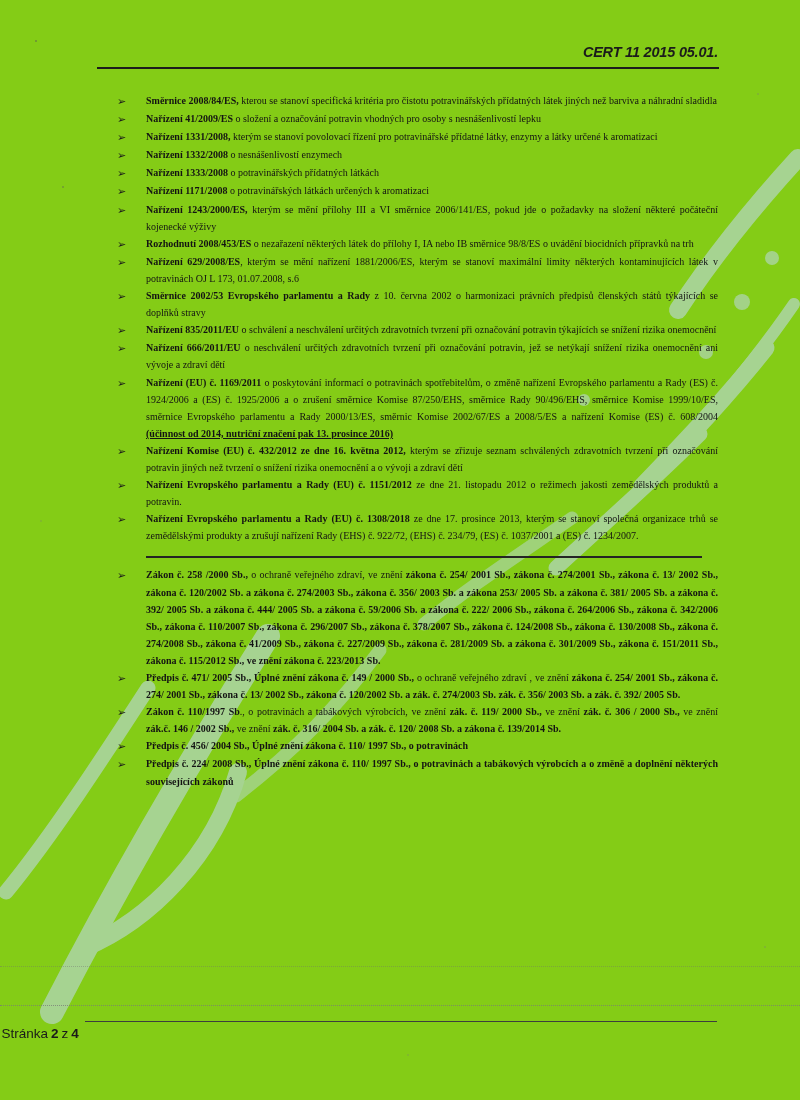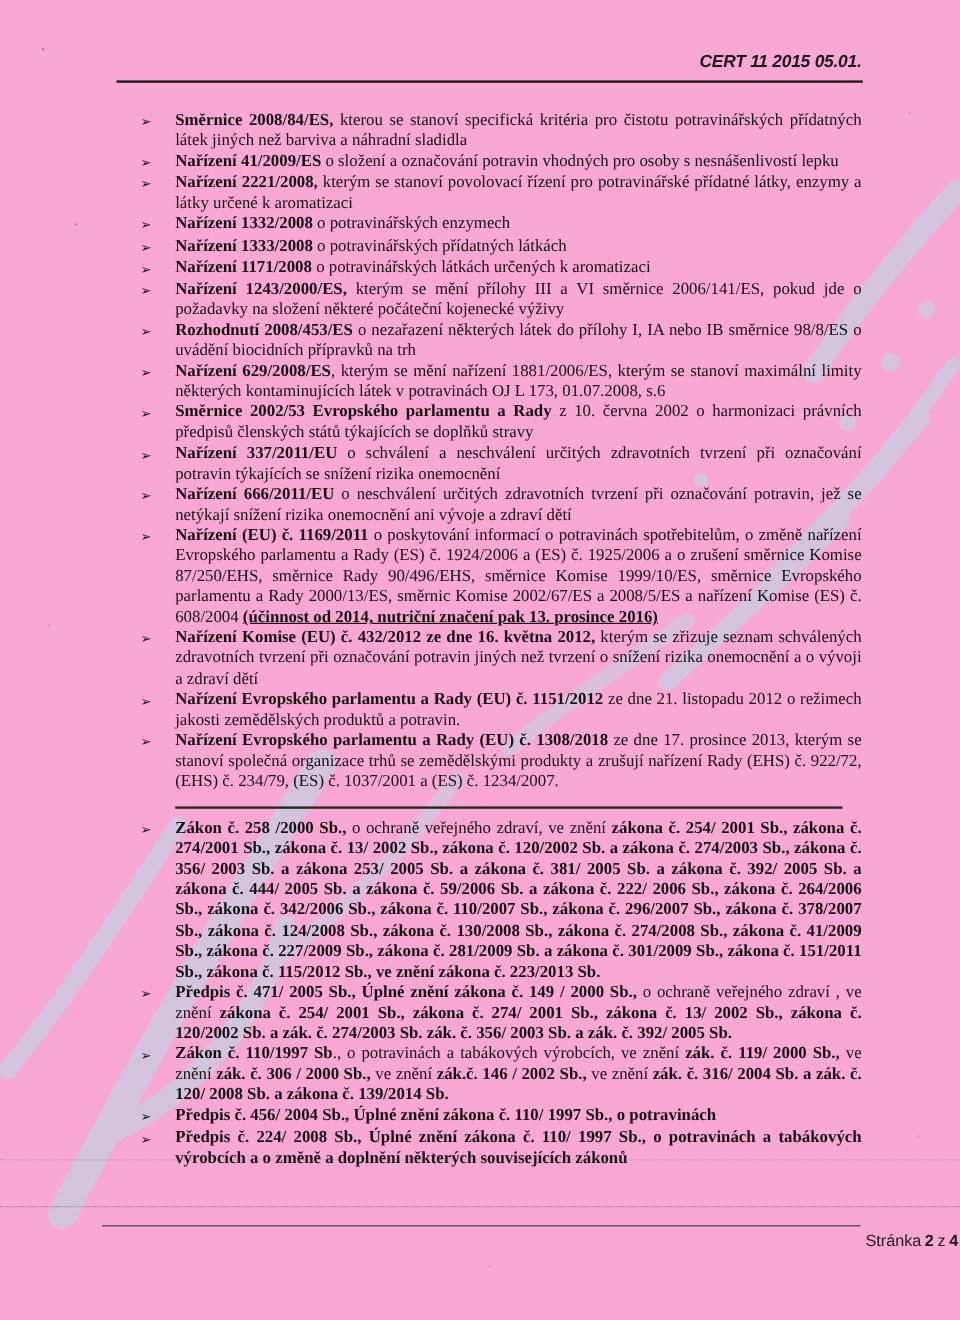--- a/index.html
+++ b/index.html
@@ -1,19 +1,19 @@
 <!DOCTYPE html>
 <html><head>
 <meta charset="utf-8">
 <style>
   html,body{margin:0;padding:0;background:#e8e8e8;}
   .page{
     position:relative;
     width:800px;height:1100px;
-    background:#f9a8d4;
+    background:#84cc16;
     overflow:hidden;
     font-family:"Liberation Serif", serif;
     color:#141414;
     margin:0 auto;
   }
   
   .watermark{position:absolute;left:0;top:0;width:800px;height:1100px;pointer-events:none;}
   
   .doc-code{
     position:absolute;top:44px;right:82px;
@@ -30,21 +30,21 @@
   ul.reg-list{list-style:none;margin:0;padding:0;margin-left:117px;width:601px;}
   ul.reg-list li{display:flex;margin:0;padding:0;}
   .bullet{
     flex:0 0 29px;width:29px;
     font-family:"DejaVu Sans", sans-serif;
     font-size:11px;line-height:17.1px;color:#1a1a1a;
     padding-top:1px;
   }
   .item-text{
     flex:1;
-    font-size:14px;line-height:17.1px;
+    font-size:10px;line-height:17.1px;
     text-align:justify;
     color:#131313;
   }
   .item-text .b{font-weight:700;}
   .item-text .u{text-decoration:underline;}
   .section-divider{
     margin:12px 0 8px 146px;
     width:556px;height:0;
     border-top:2px solid #242424;
   }
@@ -56,21 +56,21 @@
   .footer-dotted{
     position:absolute;left:0;right:0;top:1005px;
     border-top:1.5px dotted rgba(120,120,120,.75);
   }
   .footer-rule{
     position:absolute;left:85px;right:83px;top:1021px;
     border-top:1.5px solid #3d3d3d;
   }
   .footer-text{
     position:absolute;left:0;right:0;top:1026px;
-    text-align:right;
+    text-align:left;
     font-family:"Liberation Sans", sans-serif;
     font-size:13.5px;color:#1a1a1a;
   }
   .footer-text .num{font-weight:700;}
   .footer-text span{padding:0 1.5px;}
   
   .specks{
     position:absolute;left:35px;top:40px;width:2px;height:2px;border-radius:50%;
     background:rgba(90,90,90,.55);
     box-shadow:
@@ -116,25 +116,25 @@
         <li>
           <span class="bullet">➢</span>
           <span class="item-text"><span class="b">Směrnice 2008/84/ES,</span><span> kterou se stanoví specifická kritéria pro čistotu potravinářských přídatných látek jiných než barviva a náhradní sladidla</span></span>
         </li>
         <li>
           <span class="bullet">➢</span>
           <span class="item-text"><span class="b">Nařízení 41/2009/ES</span><span> o složení a označování potravin vhodných pro osoby s nesnášenlivostí lepku</span></span>
         </li>
         <li>
           <span class="bullet">➢</span>
-          <span class="item-text"><span class="b">Nařízení 2221/2008,</span><span> kterým se stanoví povolovací řízení pro potravinářské přídatné látky, enzymy a látky určené k aromatizaci</span></span>
-        </li>
-        <li>
-          <span class="bullet">➢</span>
-          <span class="item-text"><span class="b">Nařízení 1332/2008</span><span> o potravinářských enzymech</span></span>
+          <span class="item-text"><span class="b">Nařízení 1331/2008,</span><span> kterým se stanoví povolovací řízení pro potravinářské přídatné látky, enzymy a látky určené k aromatizaci</span></span>
+        </li>
+        <li>
+          <span class="bullet">➢</span>
+          <span class="item-text"><span class="b">Nařízení 1332/2008</span><span> o nesnášenlivostí enzymech</span></span>
         </li>
         <li>
           <span class="bullet">➢</span>
           <span class="item-text"><span class="b">Nařízení 1333/2008</span><span> o potravinářských přídatných látkách</span></span>
         </li>
         <li>
           <span class="bullet">➢</span>
           <span class="item-text"><span class="b">Nařízení 1171/2008</span><span> o potravinářských látkách určených k aromatizaci</span></span>
         </li>
         <li>
@@ -148,21 +148,21 @@
         <li>
           <span class="bullet">➢</span>
           <span class="item-text"><span class="b">Nařízení 629/2008/ES</span><span>, kterým se mění nařízení 1881/2006/ES, kterým se stanoví maximální limity některých kontaminujících látek v potravinách OJ L 173, 01.07.2008, s.6</span></span>
         </li>
         <li>
           <span class="bullet">➢</span>
           <span class="item-text"><span class="b">Směrnice 2002/53 Evropského parlamentu a Rady</span><span> z 10. června 2002 o harmonizaci právních předpisů členských států týkajících se doplňků stravy</span></span>
         </li>
         <li>
           <span class="bullet">➢</span>
-          <span class="item-text"><span class="b">Nařízení 337/2011/EU</span><span> o schválení a neschválení určitých zdravotních tvrzení při označování potravin týkajících se snížení rizika onemocnění</span></span>
+          <span class="item-text"><span class="b">Nařízení 835/2011/EU</span><span> o schválení a neschválení určitých zdravotních tvrzení při označování potravin týkajících se snížení rizika onemocnění</span></span>
         </li>
         <li>
           <span class="bullet">➢</span>
           <span class="item-text"><span class="b">Nařízení 666/2011/EU</span><span> o neschválení určitých zdravotních tvrzení při označování potravin, jež se netýkají snížení rizika onemocnění ani vývoje a zdraví dětí</span></span>
         </li>
         <li>
           <span class="bullet">➢</span>
           <span class="item-text"><span class="b">Nařízení (EU) č. 1169/2011</span><span>  o poskytování informací o potravinách spotřebitelům, o změně nařízení Evropského parlamentu a Rady (ES) č. 1924/2006 a (ES) č. 1925/2006 a o zrušení směrnice Komise 87/250/EHS, směrnice Rady 90/496/EHS, směrnice Komise 1999/10/ES, směrnice Evropského parlamentu a Rady 2000/13/ES, směrnic Komise 2002/67/ES a 2008/5/ES a nařízení Komise (ES) č. 608/2004 </span><span class="b u">(účinnost od 2014, nutriční značení pak 13. prosince 2016)</span></span>
         </li>
         <li>

